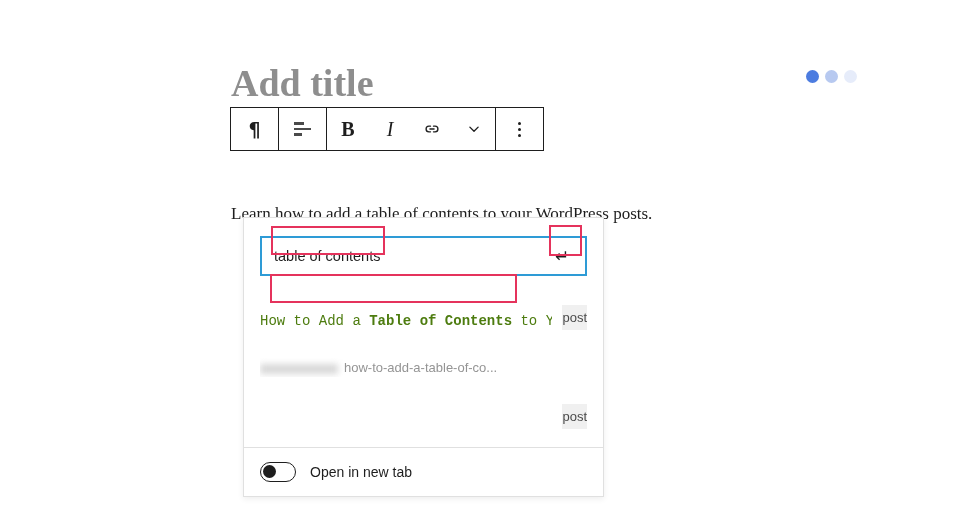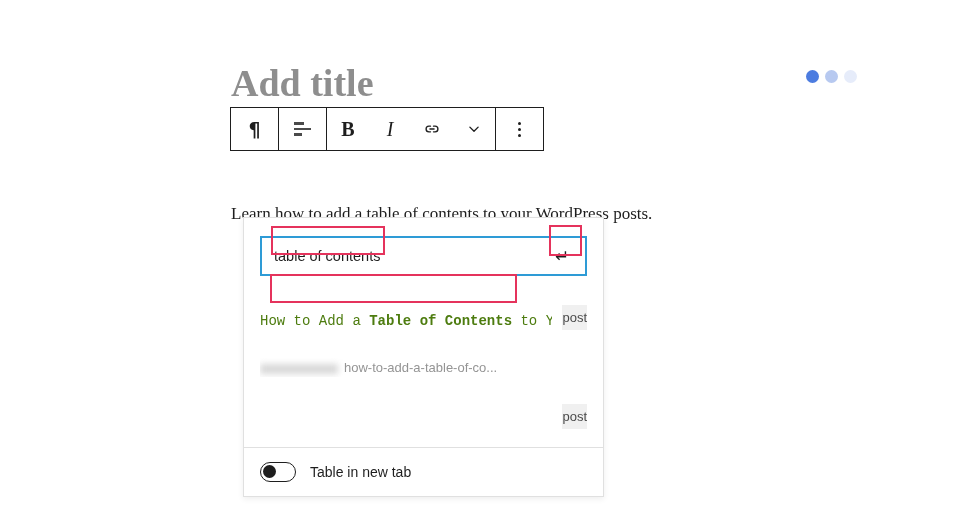--- a/index.html
+++ b/index.html
@@ -390,21 +390,21 @@
         </div>
         <span class="badge">post</span>
       </div>
 
     </div>
 
     <div class="popover-footer">
       <div class="toggle">
         <span class="knob"></span>
       </div>
-      <span class="toggle-label">Table in new tab</span>
+      <span class="toggle-label">Open in new tab</span>
     </div>
 
   </div>
 
   <div class="anno anno-query" style="border-color: rgb(229, 51, 92);"></div>
   <div class="anno anno-submit" style="border-color: rgb(229, 51, 92);"></div>
   <div class="anno anno-result" style="border-color: rgb(229, 51, 92);"></div>
 
 </div>
 

